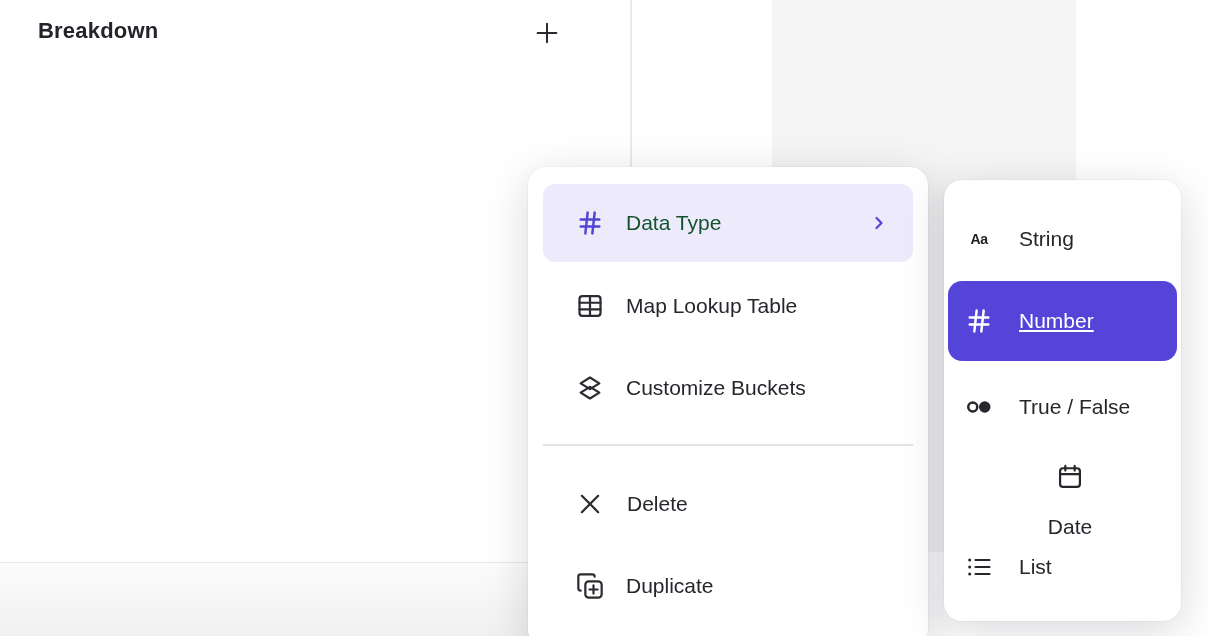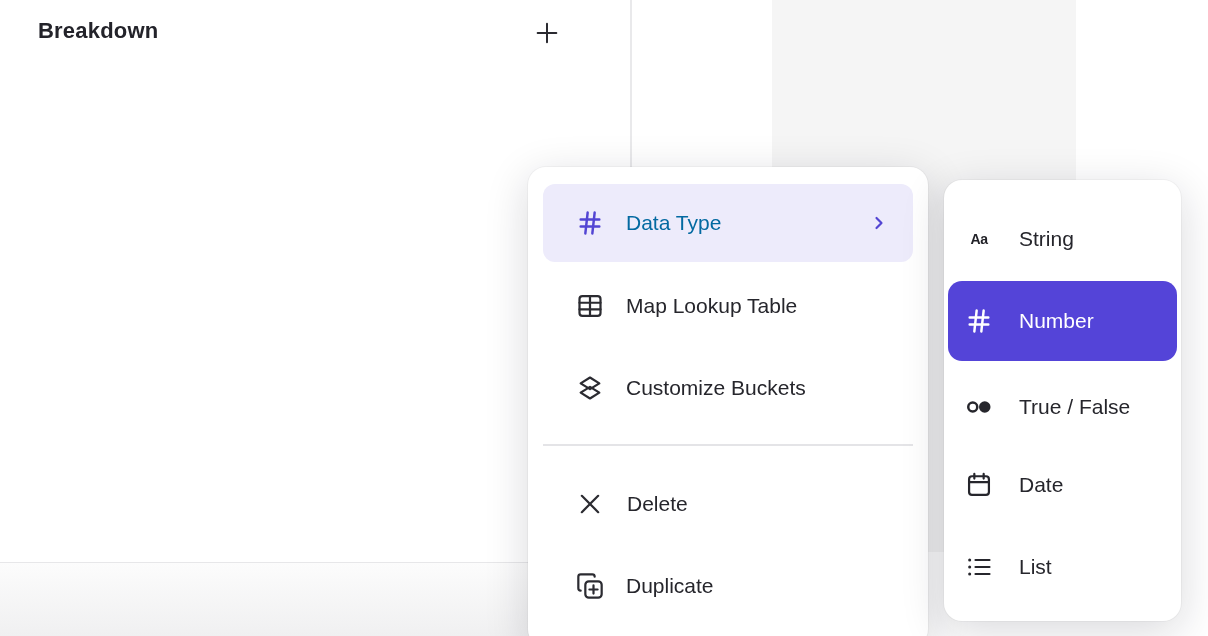--- a/index.html
+++ b/index.html
@@ -38,35 +38,35 @@
   .dots-btn .dot { width:5px; height:5px; border-radius:50%; background:#4a3fd1; }
 
   
   .menu { position:absolute; left:528px; top:167px; width:400px; height:480px; background:#fff;
           border-radius:18px; z-index:5;
           box-shadow:0 10px 44px rgba(20,20,40,.16), 0 0 0 1px rgba(20,20,40,.035); }
   .menu-item { position:absolute; left:15px; width:370px; height:78px; display:flex; align-items:center;
                padding-left:33px; gap:22px; font-size:21px; font-weight:500; color:#26262c;
                border-radius:12px; cursor:pointer; white-space:nowrap; }
   .menu-item .mi-icon { display:flex; color:#2b2b31; }
-  .menu-item.active { background:#edebfb; color:#0369a1;align-items:center; }
+  .menu-item.active { background:#edebfb; color:#14532d;align-items:center; }
   .menu-item.active .mi-icon { color:#5345d3; }
   .mi-chevron { position:absolute; right:24px; top:50%; transform:translateY(-50%);
                 color:#5345d3; display:flex; }
   .menu-divider { position:absolute; left:15px; top:277px; width:370px; height:2px; background:#e4e4e7; }
 
   
   .submenu { position:absolute; left:944px; top:180px; width:237px; height:441px; background:#fff;
              border-radius:18px; z-index:6;
              box-shadow:0 10px 44px rgba(20,20,40,.16), 0 0 0 1px rgba(20,20,40,.035); }
   .sub-item { position:absolute; left:4px; width:229px; height:80px; display:flex; align-items:center;
               padding-left:15px; gap:24px; font-size:21px; font-weight:500; color:#26262c;
               border-radius:14px; cursor:pointer; white-space:nowrap; }
   .sub-item .si-icon { display:flex; align-items:center; justify-content:center; width:32px; color:#26262c; }
-  .sub-item.selected { background:#5444d8; color:#fff; }
+  .sub-item.selected { background:#5444d8; color:#fff;text-decoration:underline; }
   .sub-item.selected .si-icon { color:#fff; }
   .aa-glyph { font-size:14px; font-weight:600; letter-spacing:-.5px; color:#222228; }
 
   svg { display:block; }
 </style>
 </head>
 <body>
 
 <div class="stage">
 
@@ -166,21 +166,21 @@
     <div class="sub-item" style="top:187px;">
       <span class="si-icon">
         <svg width="30" height="30" viewBox="0 0 24 24" fill="none" stroke="currentColor" stroke-width="2">
             <circle cx="7" cy="12" r="3.6"></circle>
             <circle cx="16.6" cy="12" r="4.6" fill="currentColor" stroke="none"></circle>
           </svg>
       </span>
       <span>True / False</span>
     </div>
 
-    <div class="sub-item" style="top:265px;">
+    <div class="sub-item" style="top:283px;flex-direction:column;">
       <span class="si-icon">
         <svg width="28" height="28" viewBox="0 0 24 24" fill="none" stroke="currentColor" stroke-width="1.9" stroke-linecap="round">
             <rect x="3.5" y="4.5" width="17" height="16" rx="2.5"></rect>
             <path d="M8 2.5v4M16 2.5v4M3.5 9.5h17"></path>
           </svg>
       </span>
       <span>Date</span>
     </div>
 
     <div class="sub-item" style="top:347px;">

